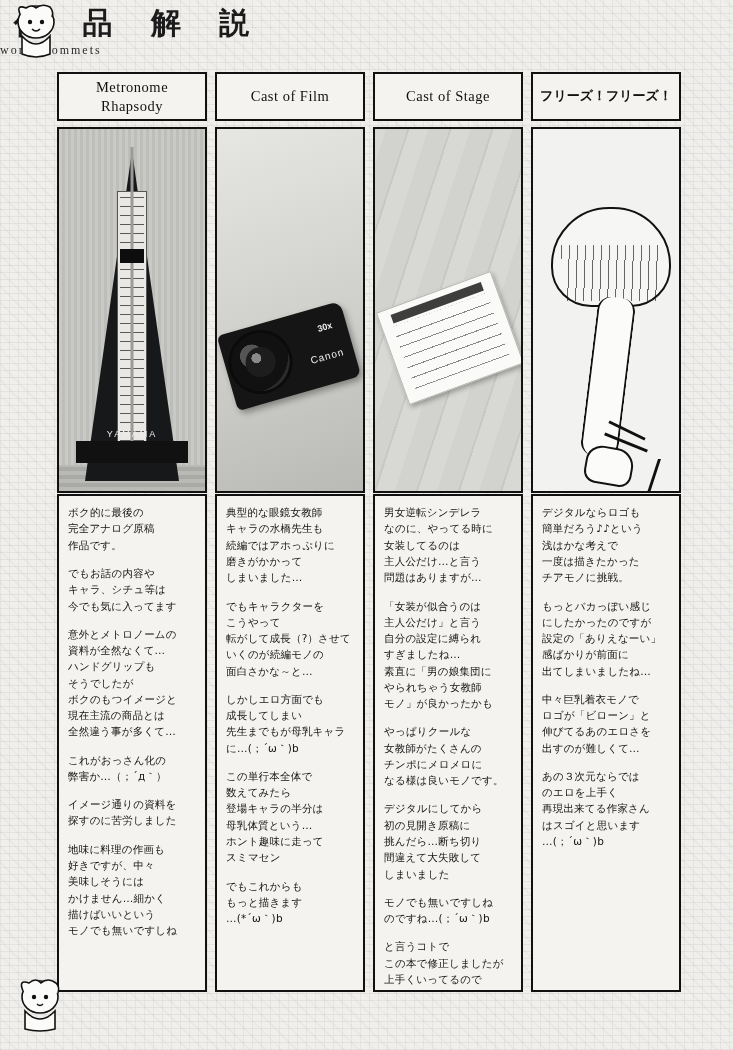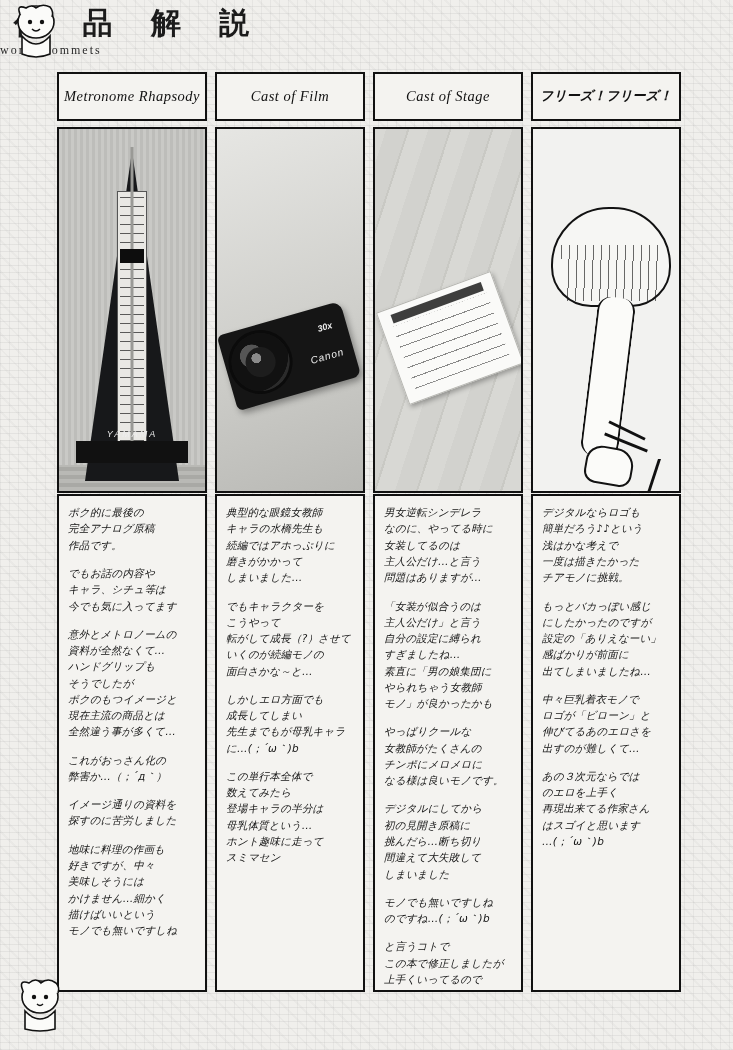--- a/index.html
+++ b/index.html
@@ -39,21 +39,21 @@
   }
 
   
   .chibi{position:absolute;z-index:3;width:52px;height:58px;}
   .chibi.tl{left:10px;top:2px;}
   .chibi.bl{left:14px;top:975px;}
 
   
   .columns{
     position:absolute;top:72px;left:57px;width:624px;height:920px;
-    display:flex;gap:8px;font-style:italic;
+    display:flex;gap:8px;
   }
   .col{width:150px;display:flex;flex-direction:column;}
 
   .col-head{
     border:2px solid #111;
     height:52px;
     display:flex;align-items:center;justify-content:center;
     text-align:center;
     background:#f4f3f0;
     box-sizing:border-box;
@@ -324,20 +324,23 @@
         <p>しかしエロ方面でも
 成長してしまい
 先生までもが母乳キャラ
 に…(；´ω｀)b</p>
         <p>この単行本全体で
 数えてみたら
 登場キャラの半分は
 母乳体質という…
 ホント趣味に走って
 スミマセン</p>
+        <p>でもこれからも
+もっと描きます
+…(*´ω｀)b</p>
       </div>
     </div>
 
     <div class="col">
       <div class="col-head">
         <span>Cast of Stage</span>
       </div>
       <div class="col-photo ph-script">
         <div class="floor"></div>
         <div class="paper-sheet">

